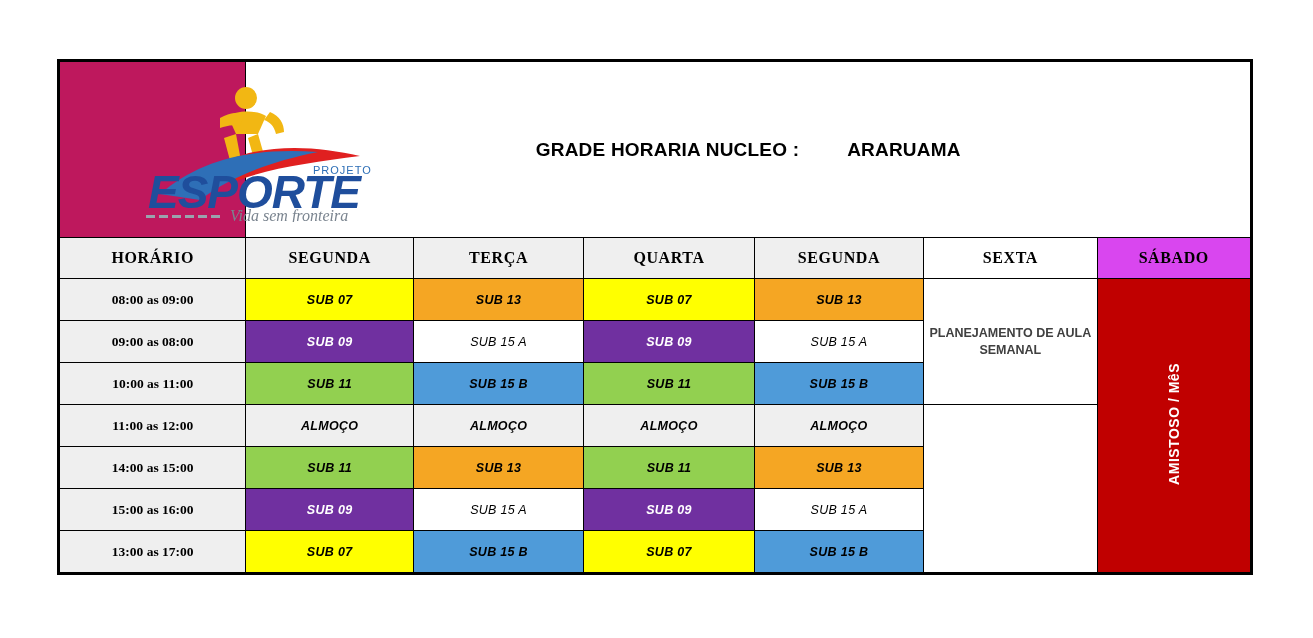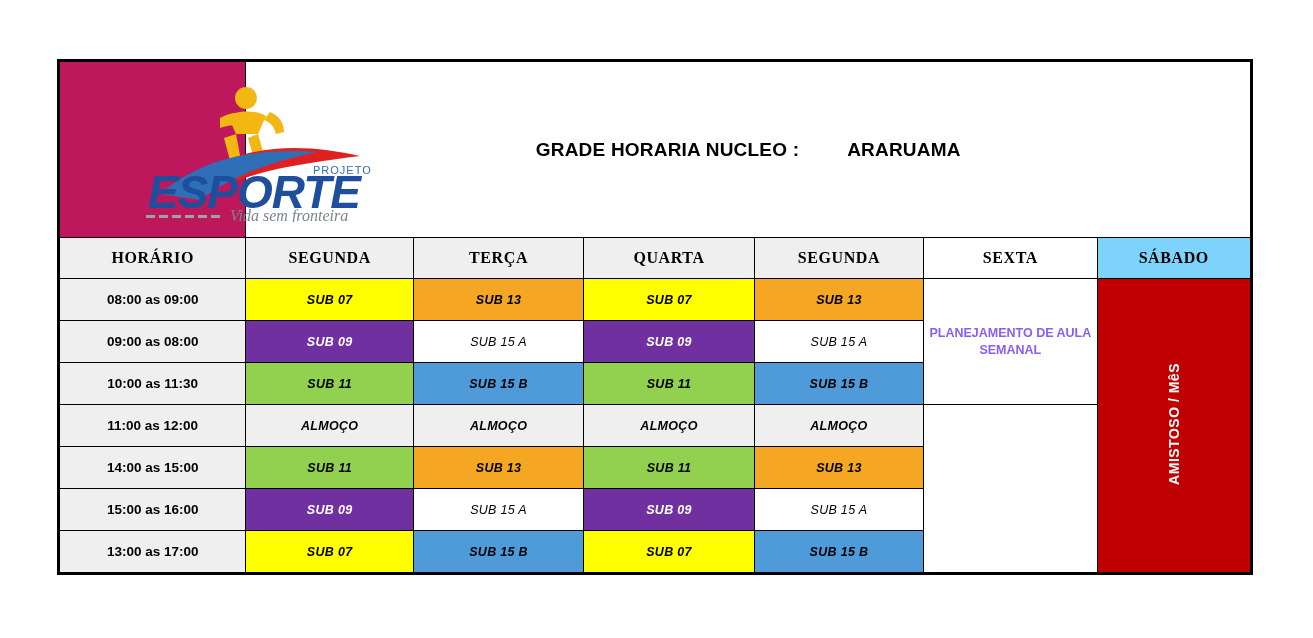--- a/index.html
+++ b/index.html
@@ -70,28 +70,28 @@
   .colhead td {
     height: 41px;
     font-family: "Liberation Serif", serif;
     font-weight: bold;
     font-size: 16px;
     letter-spacing: .6px;
     background: #efefef;
     color: #000000;
   }
   .colhead td.sexta-head { background: #ffffff; }
-  .colhead td.sab-head { background: #7dd3fc; }
+  .colhead td.sab-head { background: #d946ef; }
 
   
   td.time {
     width: 186px;
     height: 42px;
     background: #efefef;
-    font-family: Liberation Sans, sans-serif;
+    font-family: Liberation Serif, serif;
     font-weight: bold;
     font-size: 13.5px;
     text-align: left;
     padding-left: 8px;
     color: #000000;
   }
 
   td.slot {
     height: 42px;
     font-size: 12.5px;
@@ -99,21 +99,21 @@
     color: #000000;
     letter-spacing: .3px;
     font-style: italic;
   }
 
   td.planejamento {
     background: #ffffff;
     font-size: 12.5px;
     font-weight: bold;
     line-height: 1.35;
-    color: #8b5cf6;
+    color: #404040;
   }
   td.blank { background:#ffffff; }
 
   td.sabado {
     background: #c00000;
     color: #ffffff;
     font-weight: bold;
     font-size: 14px;
     letter-spacing: .5px;
   }
@@ -200,21 +200,21 @@
 
         <tr>
           <td class="time">09:00 as 08:00</td>
           <td class="slot" style="background: rgb(112, 48, 160); color: rgb(255, 255, 255);">SUB 09</td>
           <td class="slot" style="background: rgb(255, 255, 255); color: rgb(0, 0, 0); font-weight: normal;">SUB 15 A</td>
           <td class="slot" style="background: rgb(112, 48, 160); color: rgb(255, 255, 255);">SUB 09</td>
           <td class="slot" style="background: rgb(255, 255, 255); color: rgb(0, 0, 0); font-weight: normal;">SUB 15 A</td>
         </tr>
 
         <tr>
-          <td class="time">10:00 as 11:30</td>
+          <td class="time">10:00 as 11:00</td>
           <td class="slot" style="background: rgb(146, 208, 80); color: rgb(0, 0, 0);">SUB 11</td>
           <td class="slot" style="background: rgb(79, 155, 217); color: rgb(0, 0, 0);">SUB 15 B</td>
           <td class="slot" style="background: rgb(146, 208, 80); color: rgb(0, 0, 0);">SUB 11</td>
           <td class="slot" style="background: rgb(79, 155, 217); color: rgb(0, 0, 0);">SUB 15 B</td>
         </tr>
 
         <tr>
           <td class="time">11:00 as 12:00</td>
           <td class="slot" style="background: rgb(239, 239, 239); color: rgb(0, 0, 0);">ALMOÇO</td>
           <td class="slot" style="background: rgb(239, 239, 239); color: rgb(0, 0, 0);">ALMOÇO</td>

